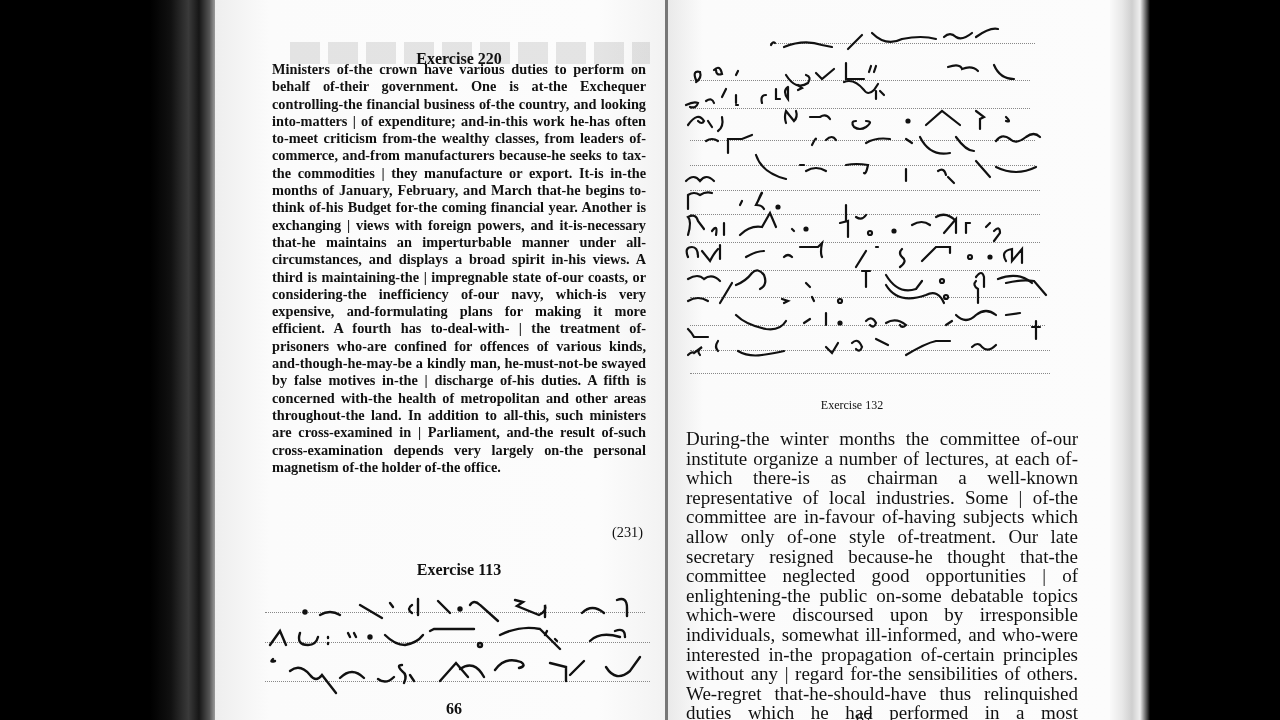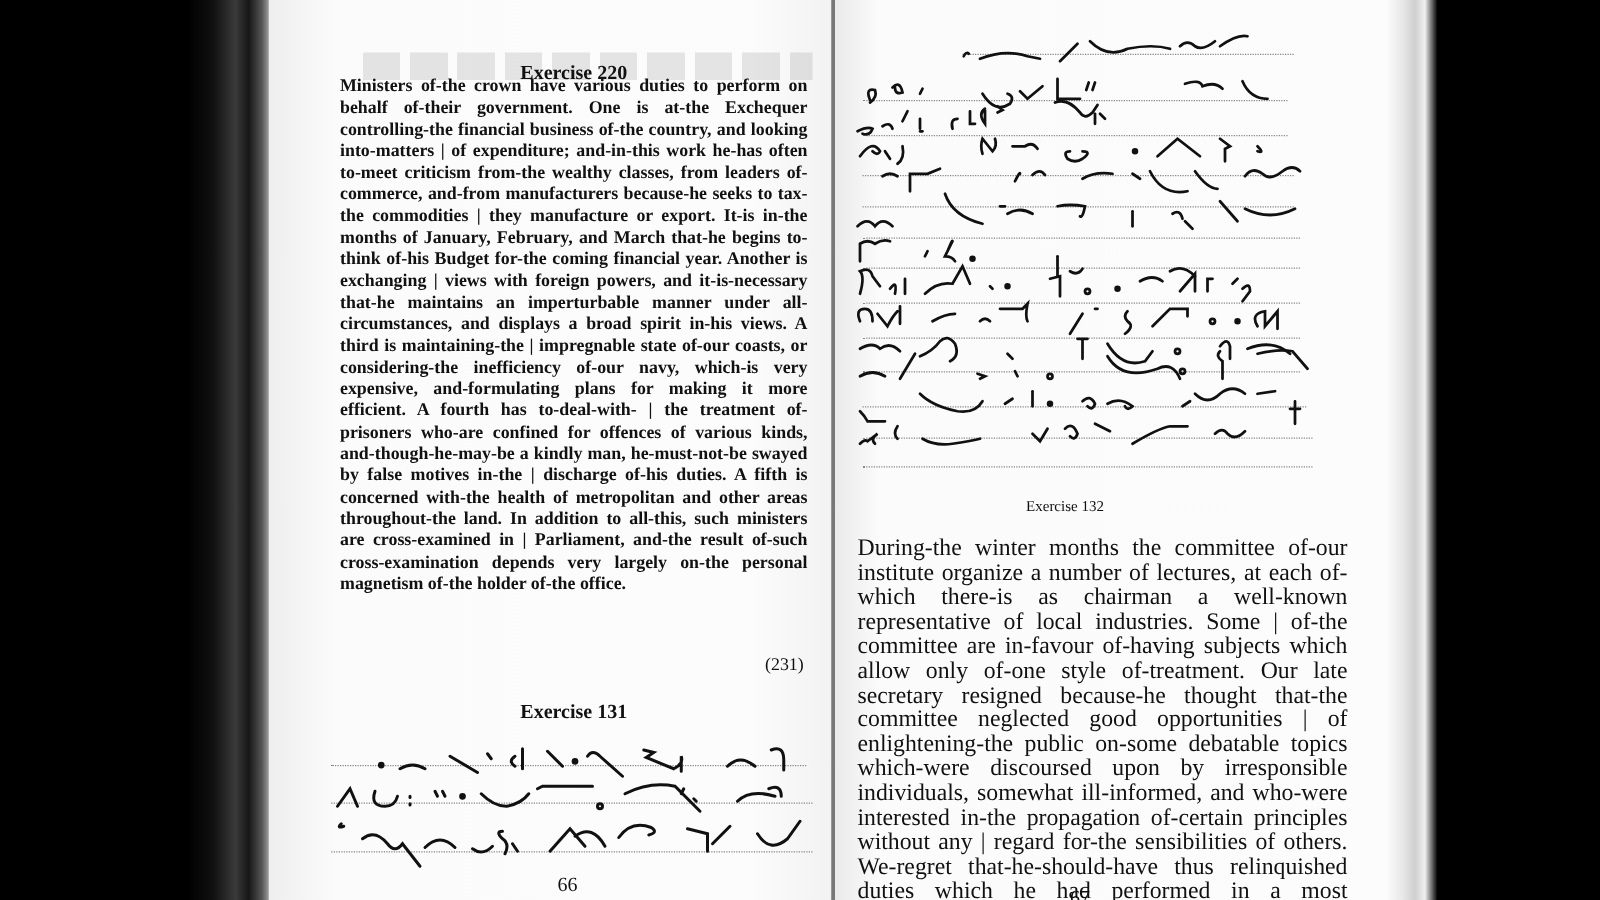--- a/index.html
+++ b/index.html
@@ -10,21 +10,21 @@
     background:linear-gradient(90deg,#fafafa 0%,#e8e8e8 30%,#cfcfcf 55%,#efefef 75%,#000 100%);}
   .page{position:absolute;top:0;height:720px;background:#fafafa;overflow:hidden;}
   .page-left{left:215px;width:452px;background:linear-gradient(90deg,#eee 0%,#fbfbfb 12%,#fcfcfc 85%,#f2f2f2 100%);}
   .page-right{left:667px;width:448px;background:linear-gradient(90deg,#e9e9e9 0%,#fbfbfb 8%,#fcfcfc 100%);}
   .gutter{position:absolute;left:665px;top:0;width:3px;height:720px;background:#777;}
   .title{position:absolute;font-weight:bold;font-size:16px;text-align:center;}
   .body-text{position:absolute;font-size:14.3px;line-height:17.3px;text-align:justify;}
   .body-text p{margin:0;}
   .left-text{left:272px;top:61px;width:374px;font-weight:bold;}
   .right-text{left:686px;top:429px;width:392px;font-size:19px;line-height:19.6px;}
-  .pnum{position:absolute;font-weight:normal;font-size:16px;}
+  .pnum{position:absolute;font-weight:bold;font-size:16px;}
   .sh-line{position:absolute;height:1px;border-top:1px dotted #888;}
   .sh-stroke{position:absolute;}
   .tail{position:absolute;font-size:14.3px;}
   .faint{position:absolute;left:290px;top:42px;width:360px;height:22px;opacity:.12;
     background:repeating-linear-gradient(90deg,#333 0 30px,transparent 30px 38px);}
 </style>
 </head>
 <body>
 
 <div class="edge-left"></div>
@@ -34,21 +34,21 @@
 <div class="edge-right"></div>
 <div class="faint"></div>
 
 <div class="title" style="left:272px;top:50px;width:374px;">Exercise 220</div>
 
 <div class="body-text left-text">
   <p>Ministers of-the crown have various duties to perform on behalf of-their government. One is at-the Exchequer controlling-the financial business of-the country, and looking into-matters | of expenditure; and-in-this work he-has often to-meet criticism from-the wealthy classes, from leaders of-commerce, and-from manufacturers because-he seeks to tax-the commodities | they manufacture or export. It-is in-the months of January, February, and March that-he begins to-think of-his Budget for-the coming financial year. Another is exchanging | views with foreign powers, and it-is-necessary that-he maintains an imperturbable manner under all-circumstances, and displays a broad spirit in-his views. A third is maintaining-the | impregnable state of-our coasts, or considering-the inefficiency of-our navy, which-is very expensive, and-formulating plans for making it more efficient. A fourth has to-deal-with- | the treatment of-prisoners who-are confined for offences of various kinds, and-though-he-may-be a kindly man, he-must-not-be swayed by false motives in-the | discharge of-his duties. A fifth is concerned with-the health of metropolitan and other areas throughout-the land. In addition to all-this, such ministers are cross-examined in | Parliament, and-the result of-such cross-examination depends very largely on-the personal magnetism of-the holder of-the office.</p>
 </div>
 <div class="tail" style="left:612px;top:524px;font-weight:normal;">(231)</div>
 
-<div class="title" style="left:272px;top:561px;width:374px;">Exercise 131</div>
+<div class="title" style="left:272px;top:561px;width:374px;">Exercise 113</div>
 
 <div>
   <div class="sh-line" style="left:265px;top:612px;width:380px;"></div>
   <div class="sh-line" style="left:265px;top:642px;width:385px;"></div>
   <div class="sh-line" style="left:265px;top:681px;width:385px;"></div>
   <svg class="sh-stroke" style="left:260px;top:595px;" width="400" height="105" viewBox="0 0 400 105" fill="none" stroke="#111" stroke-width="2.4" stroke-linecap="round">
     <circle cx="45" cy="17" r="1.5" fill="#111"></circle>
     <path d="M60 20 q10 -6 20 0"></path>
       <path d="M100 10 l22 13"></path>
       <path d="M130 8 l3 4"></path>

